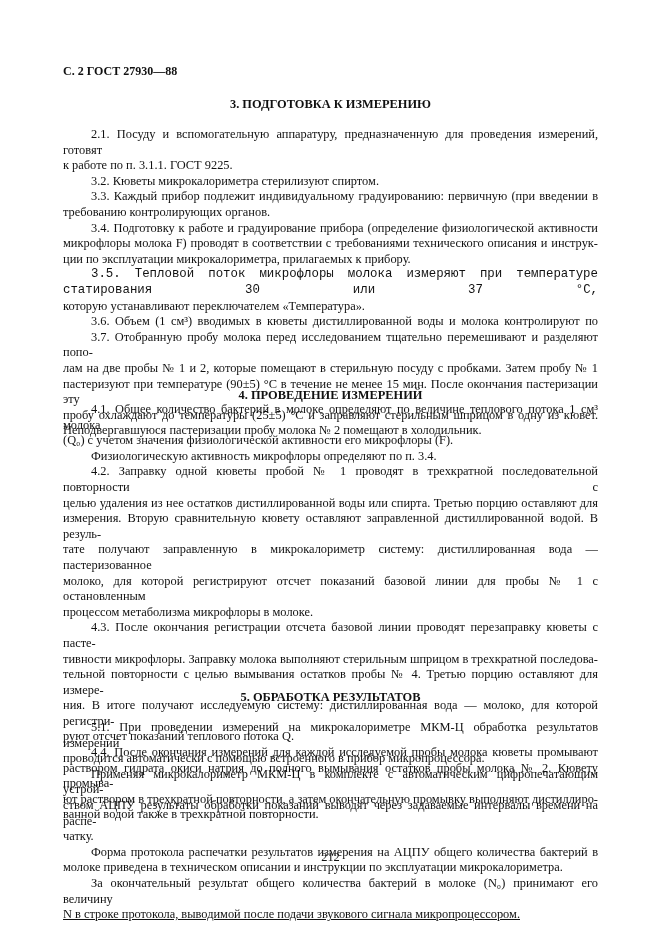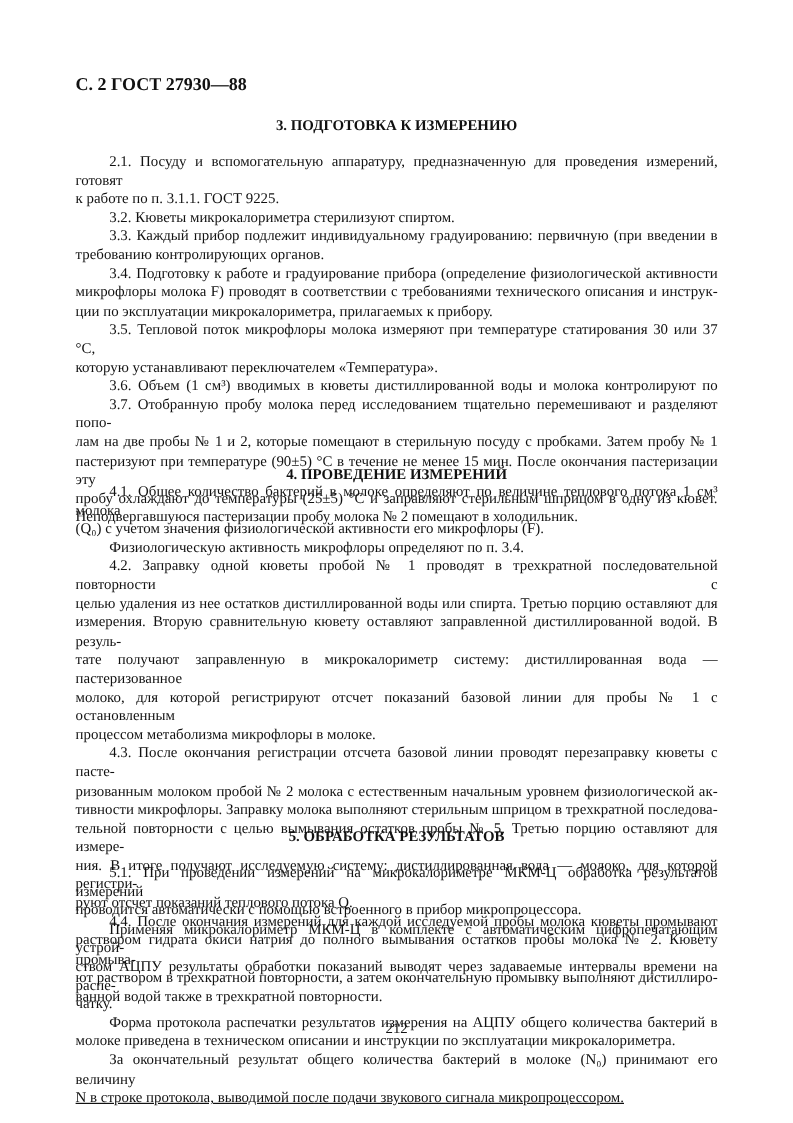--- a/index.html
+++ b/index.html
@@ -4,21 +4,21 @@
 <style>
   html, body { margin: 0; padding: 0; background: #ffffff; }
   body { width: 661px; height: 936px; position: relative; overflow: hidden; }
   .page {
     position: absolute; left: 63px; top: 0; width: 535px;
     font-family: "Liberation Serif", "DejaVu Serif", serif;
     font-size: 12.4px; line-height: 15.6px; color: #111;
   }
   .running-head {
     position: absolute; left: 0; top: 64px;
-    font-weight: bold; font-size: 15px;
+    font-weight: bold; font-size: 12px;
   }
   .section-title {
     position: absolute; left: 0; width: 535px; text-align: center;
     font-weight: bold; font-size: 12.4px;
   }
   .block { position: absolute; left: 0; width: 535px; }
   .block p {
     margin: 0; text-align: justify; text-indent: 28px;
     hyphens: manual;
   }
@@ -46,21 +46,21 @@
       <p>
         <span class="line" style="text-align: justify; text-align-last: justify;">3.3. Каждый прибор подлежит индивидуальному градуированию: первичную (при введении в</span>
         <span class="line" style="text-align: left; text-align-last: left; text-indent: 0px;">требованию контролирующих органов.</span>
       </p>
       <p>
         <span class="line" style="text-align: justify; text-align-last: justify;">3.4. Подготовку к работе и градуирование прибора (определение физиологической активности</span>
         <span class="line" style="text-align: justify; text-align-last: justify; text-indent: 0px;">микрофлоры молока F) проводят в соответствии с требованиями технического описания и инструк-</span>
         <span class="line" style="text-align: left; text-align-last: left; text-indent: 0px;">ции по эксплуатации микрокалориметра, прилагаемых к прибору.</span>
       </p>
       <p>
-        <span class="line" style="text-align: justify; text-align-last: justify;">3.5. Тепловой поток микрофлоры молока измеряют при температуре статирования 30 или 37 °С,</span>
+        <span class="line" style="text-align: justify; text-align-last: justify; font-family: Liberation Mono, monospace;">3.5. Тепловой поток микрофлоры молока измеряют при температуре статирования 30 или 37 °С,</span>
         <span class="line" style="text-align: right; text-align-last: left; text-indent: 0px;">которую устанавливают переключателем «Температура».</span>
       </p>
       <p>
         <span class="line" style="text-align: justify; text-align-last: justify;">3.6. Объем (1 см³) вводимых в кюветы дистиллированной воды и молока контролируют по</span>
       </p>
       <p>
         <span class="line" style="text-align: justify; text-align-last: justify;">3.7. Отобранную пробу молока перед исследованием тщательно перемешивают и разделяют попо-</span>
         <span class="line" style="text-align: justify; text-align-last: justify; text-indent: 0px;">лам на две пробы № 1 и 2, которые помещают в стерильную посуду с пробками. Затем пробу № 1</span>
         <span class="line" style="text-align: justify; text-align-last: justify; text-indent: 0px;">пастеризуют при температуре (90±5) °С в течение не менее 15 мин. После окончания пастеризации эту</span>
         <span class="line" style="text-align: justify; text-align-last: justify; text-indent: 0px;">пробу охлаждают до температуры (25±5) °С и заправляют стерильным шприцом в одну из кювет.</span>
@@ -80,23 +80,22 @@
       <p>
         <span class="line" style="text-align: justify; text-align-last: justify;">4.2. Заправку одной кюветы пробой № 1 проводят в трехкратной последовательной повторности с</span>
         <span class="line" style="text-align: justify; text-align-last: justify; text-indent: 0px;">целью удаления из нее остатков дистиллированной воды или спирта. Третью порцию оставляют для</span>
         <span class="line" style="text-align: justify; text-align-last: justify; text-indent: 0px;">измерения. Вторую сравнительную кювету оставляют заправленной дистиллированной водой. В резуль-</span>
         <span class="line" style="text-align: justify; text-align-last: justify; text-indent: 0px;">тате получают заправленную в микрокалориметр систему: дистиллированная вода — пастеризованное</span>
         <span class="line" style="text-align: justify; text-align-last: justify; text-indent: 0px;">молоко, для которой регистрируют отсчет показаний базовой линии для пробы № 1 с остановленным</span>
         <span class="line" style="text-align: left; text-align-last: left; text-indent: 0px;">процессом метаболизма микрофлоры в молоке.</span>
       </p>
       <p>
         <span class="line" style="text-align: justify; text-align-last: justify;">4.3. После окончания регистрации отсчета базовой линии проводят перезаправку кюветы с пасте-</span>
-        <span class="line" style="text-align: justify; text-align-last: justify; text-indent: 0px;">ризованным молоком пробой № 2 молока с естественным начальным уровнем физиологической ак-</span>
         <span class="line" style="text-align: justify; text-align-last: justify; text-indent: 0px;">тивности микрофлоры. Заправку молока выполняют стерильным шприцом в трехкратной последова-</span>
-        <span class="line" style="text-align: justify; text-align-last: justify; text-indent: 0px;">тельной повторности с целью вымывания остатков пробы № 5. Третью порцию оставляют для измере-</span>
+        <span class="line" style="text-align: justify; text-align-last: justify; text-indent: 0px;">тельной повторности с целью вымывания остатков пробы № 4. Третью порцию оставляют для измере-</span>
         <span class="line" style="text-align: justify; text-align-last: justify; text-indent: 0px;">ния. В итоге получают исследуемую систему: дистиллированная вода — молоко, для которой регистри-</span>
         <span class="line" style="text-align: left; text-align-last: left; text-indent: 0px;">руют отсчет показаний теплового потока Q.</span>
       </p>
       <p>
         <span class="line" style="text-align: justify; text-align-last: justify;">4.4. После окончания измерений для каждой исследуемой пробы молока кюветы промывают</span>
         <span class="line" style="text-align: justify; text-align-last: justify; text-indent: 0px;">раствором гидрата окиси натрия до полного вымывания остатков пробы молока № 2. Кювету промыва-</span>
         <span class="line" style="text-align: justify; text-align-last: justify; text-indent: 0px;">ют раствором в трехкратной повторности, а затем окончательную промывку выполняют дистиллиро-</span>
         <span class="line" style="text-align: left; text-align-last: left; text-indent: 0px;">ванной водой также в трехкратной повторности.</span>
       </p>
     </div>

